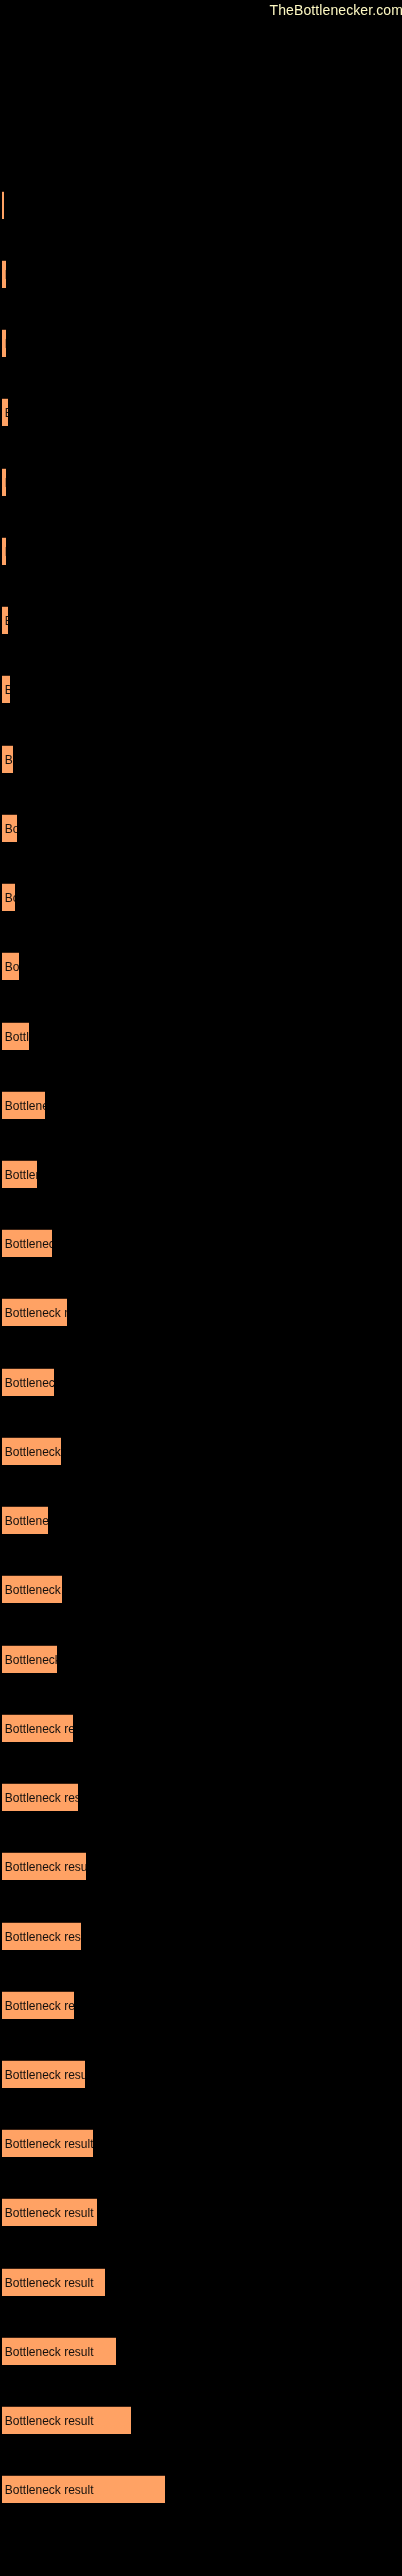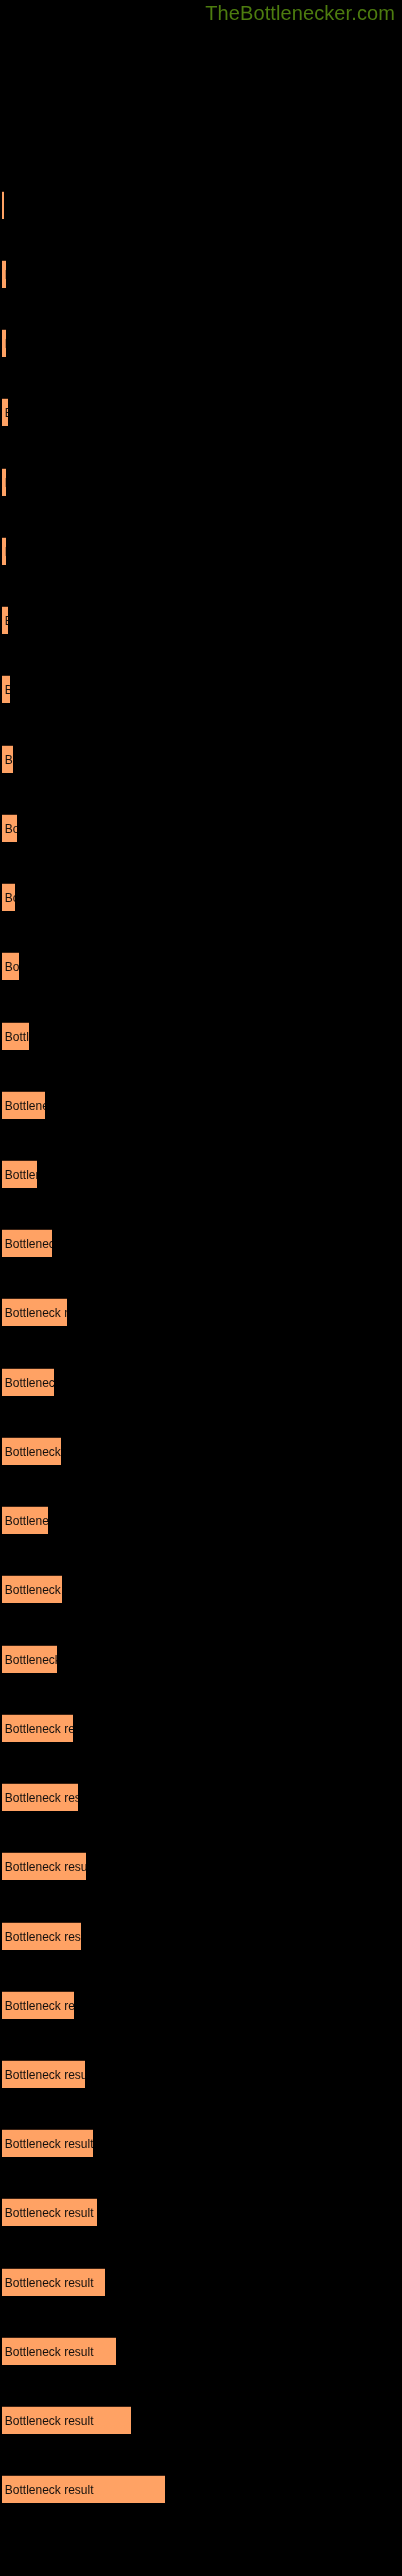--- a/index.html
+++ b/index.html
@@ -10,23 +10,23 @@
   body {
     width: 403px;
     height: 2576px;
     position: relative;
     overflow: hidden;
     font-family: "Liberation Sans", sans-serif;
   }
   #watermark {
     position: absolute;
     top: 1.6px;
-    right: 8px;
-    font-size: 20px;
-    color: #4d7c0f;
+    right: 0;
+    font-size: 14px;
+    color: #fef9c3;
     letter-spacing: 0.1px;
     white-space: nowrap;
     font-family: "Liberation Sans", sans-serif;
   }
   #chart {
     position: absolute;
     left: 0;
     top: 0;
     width: 403px;
     height: 2576px;

